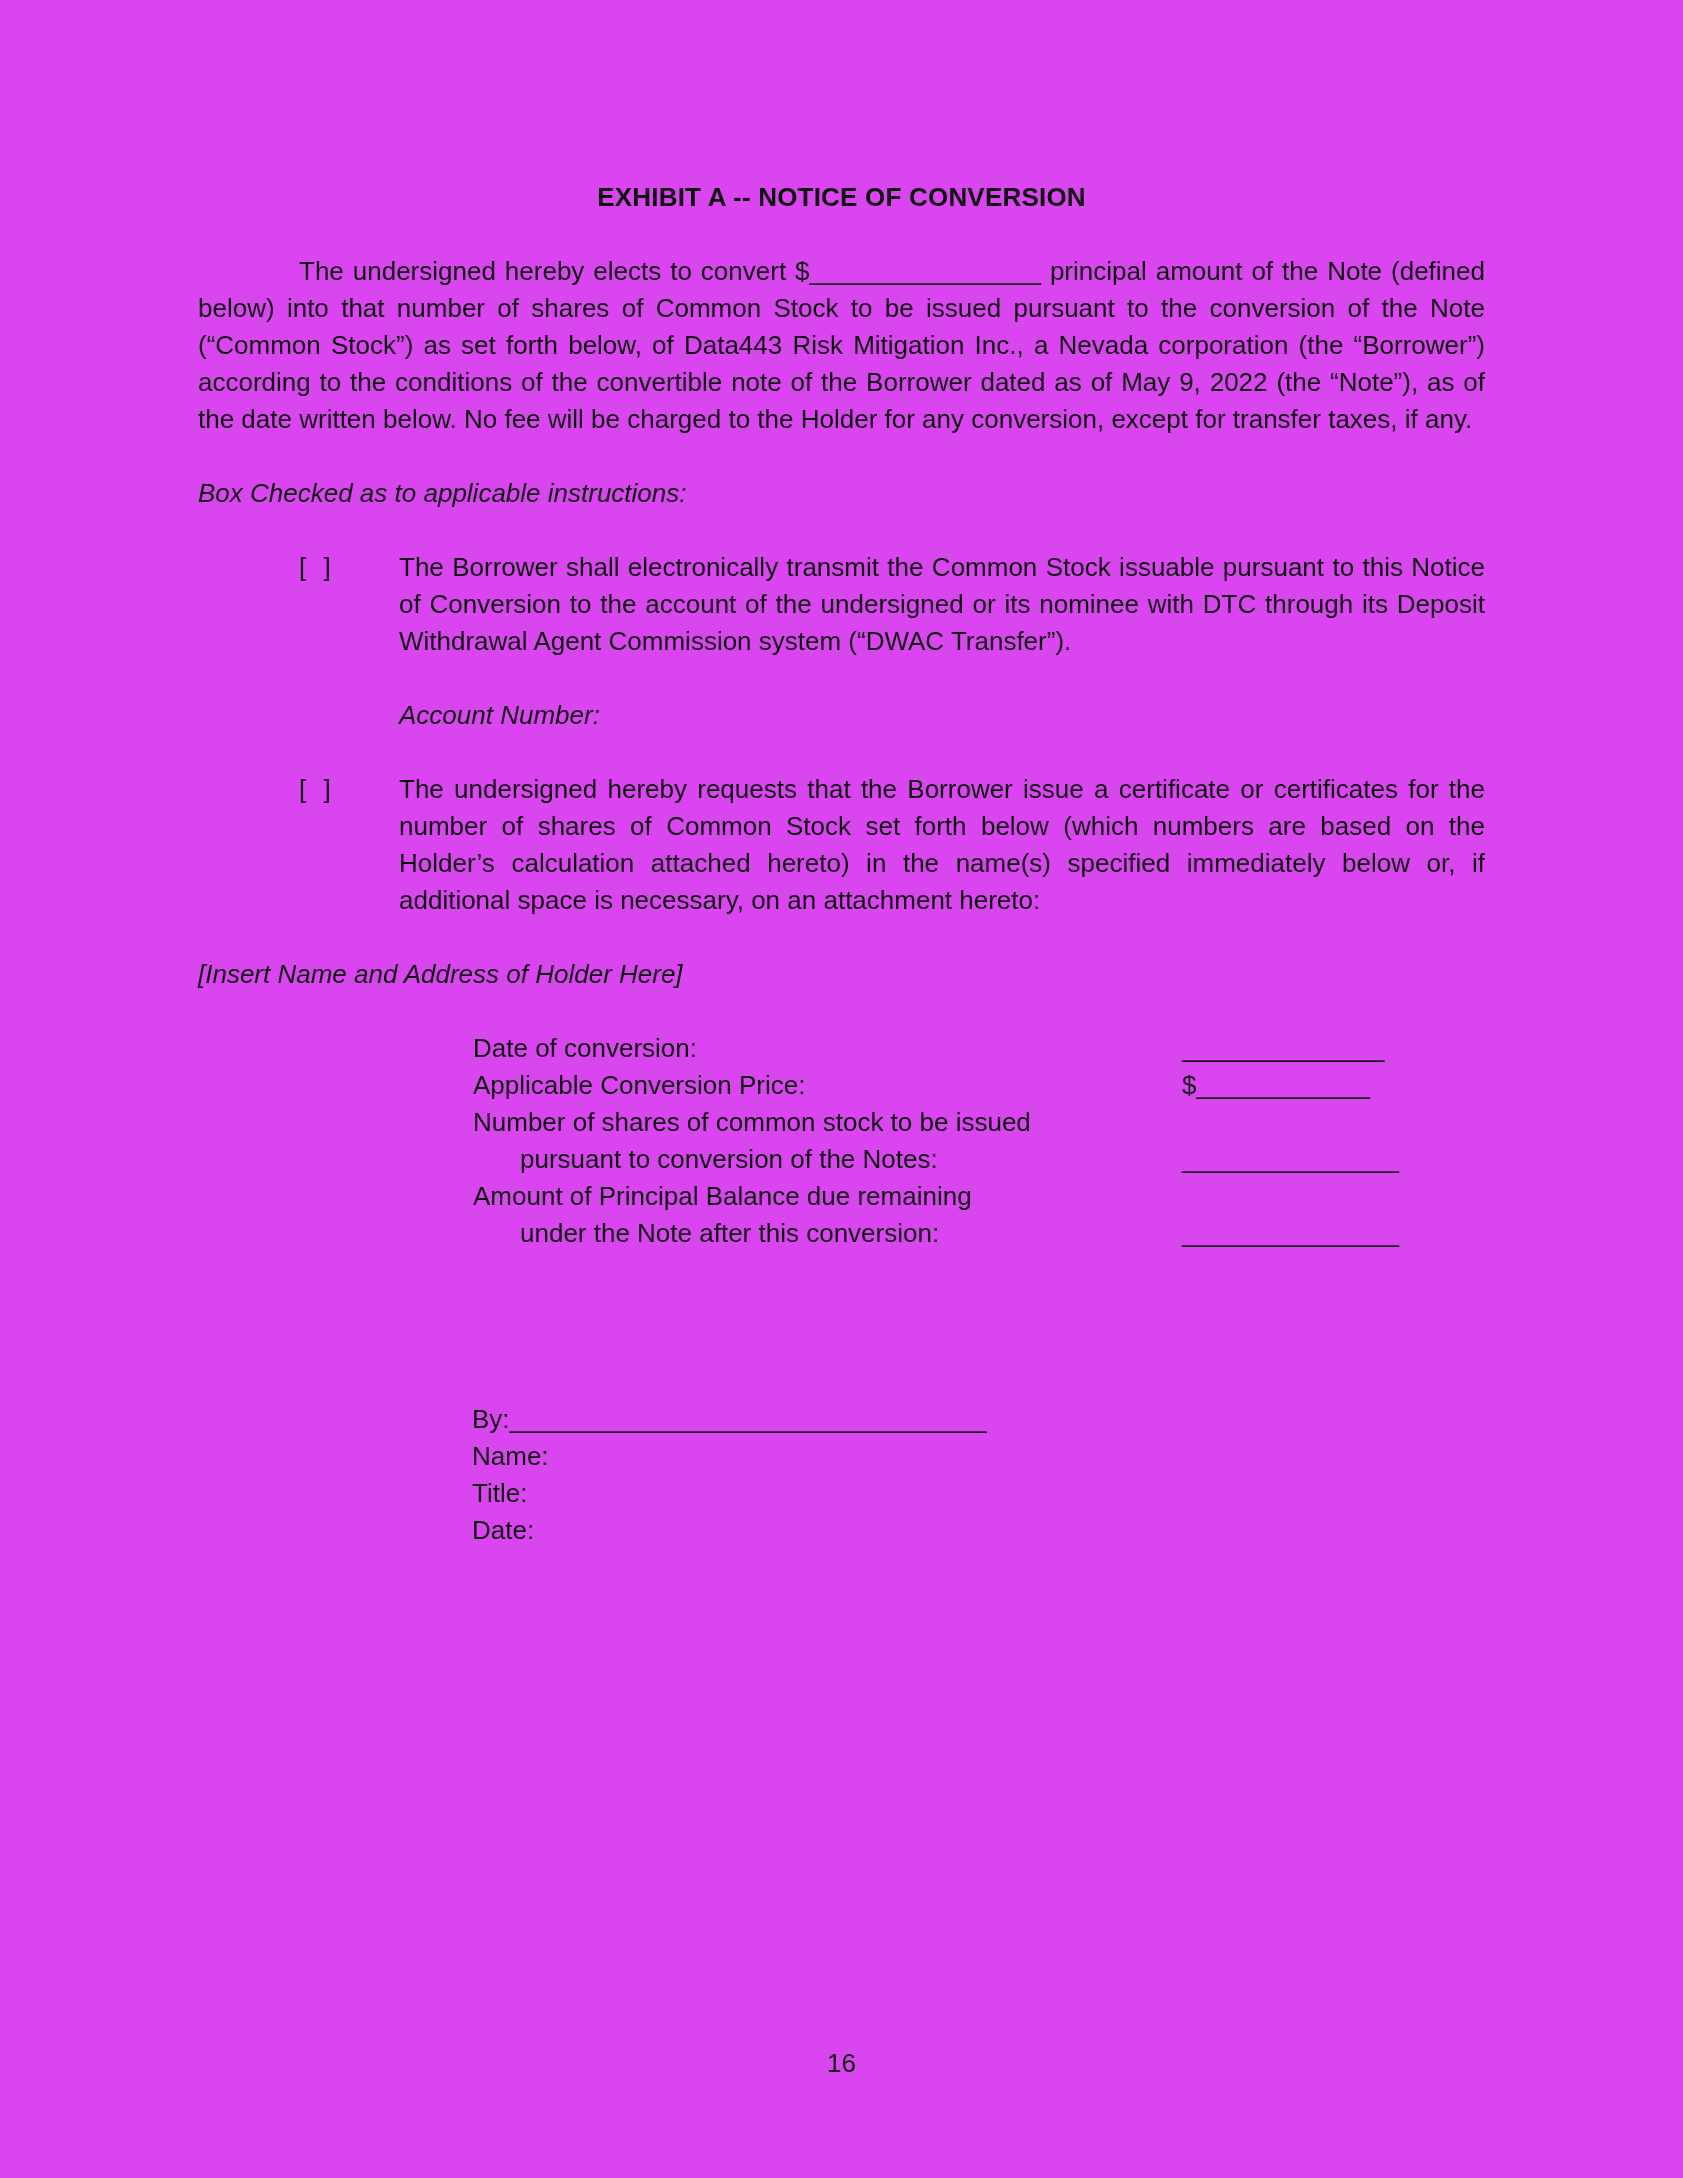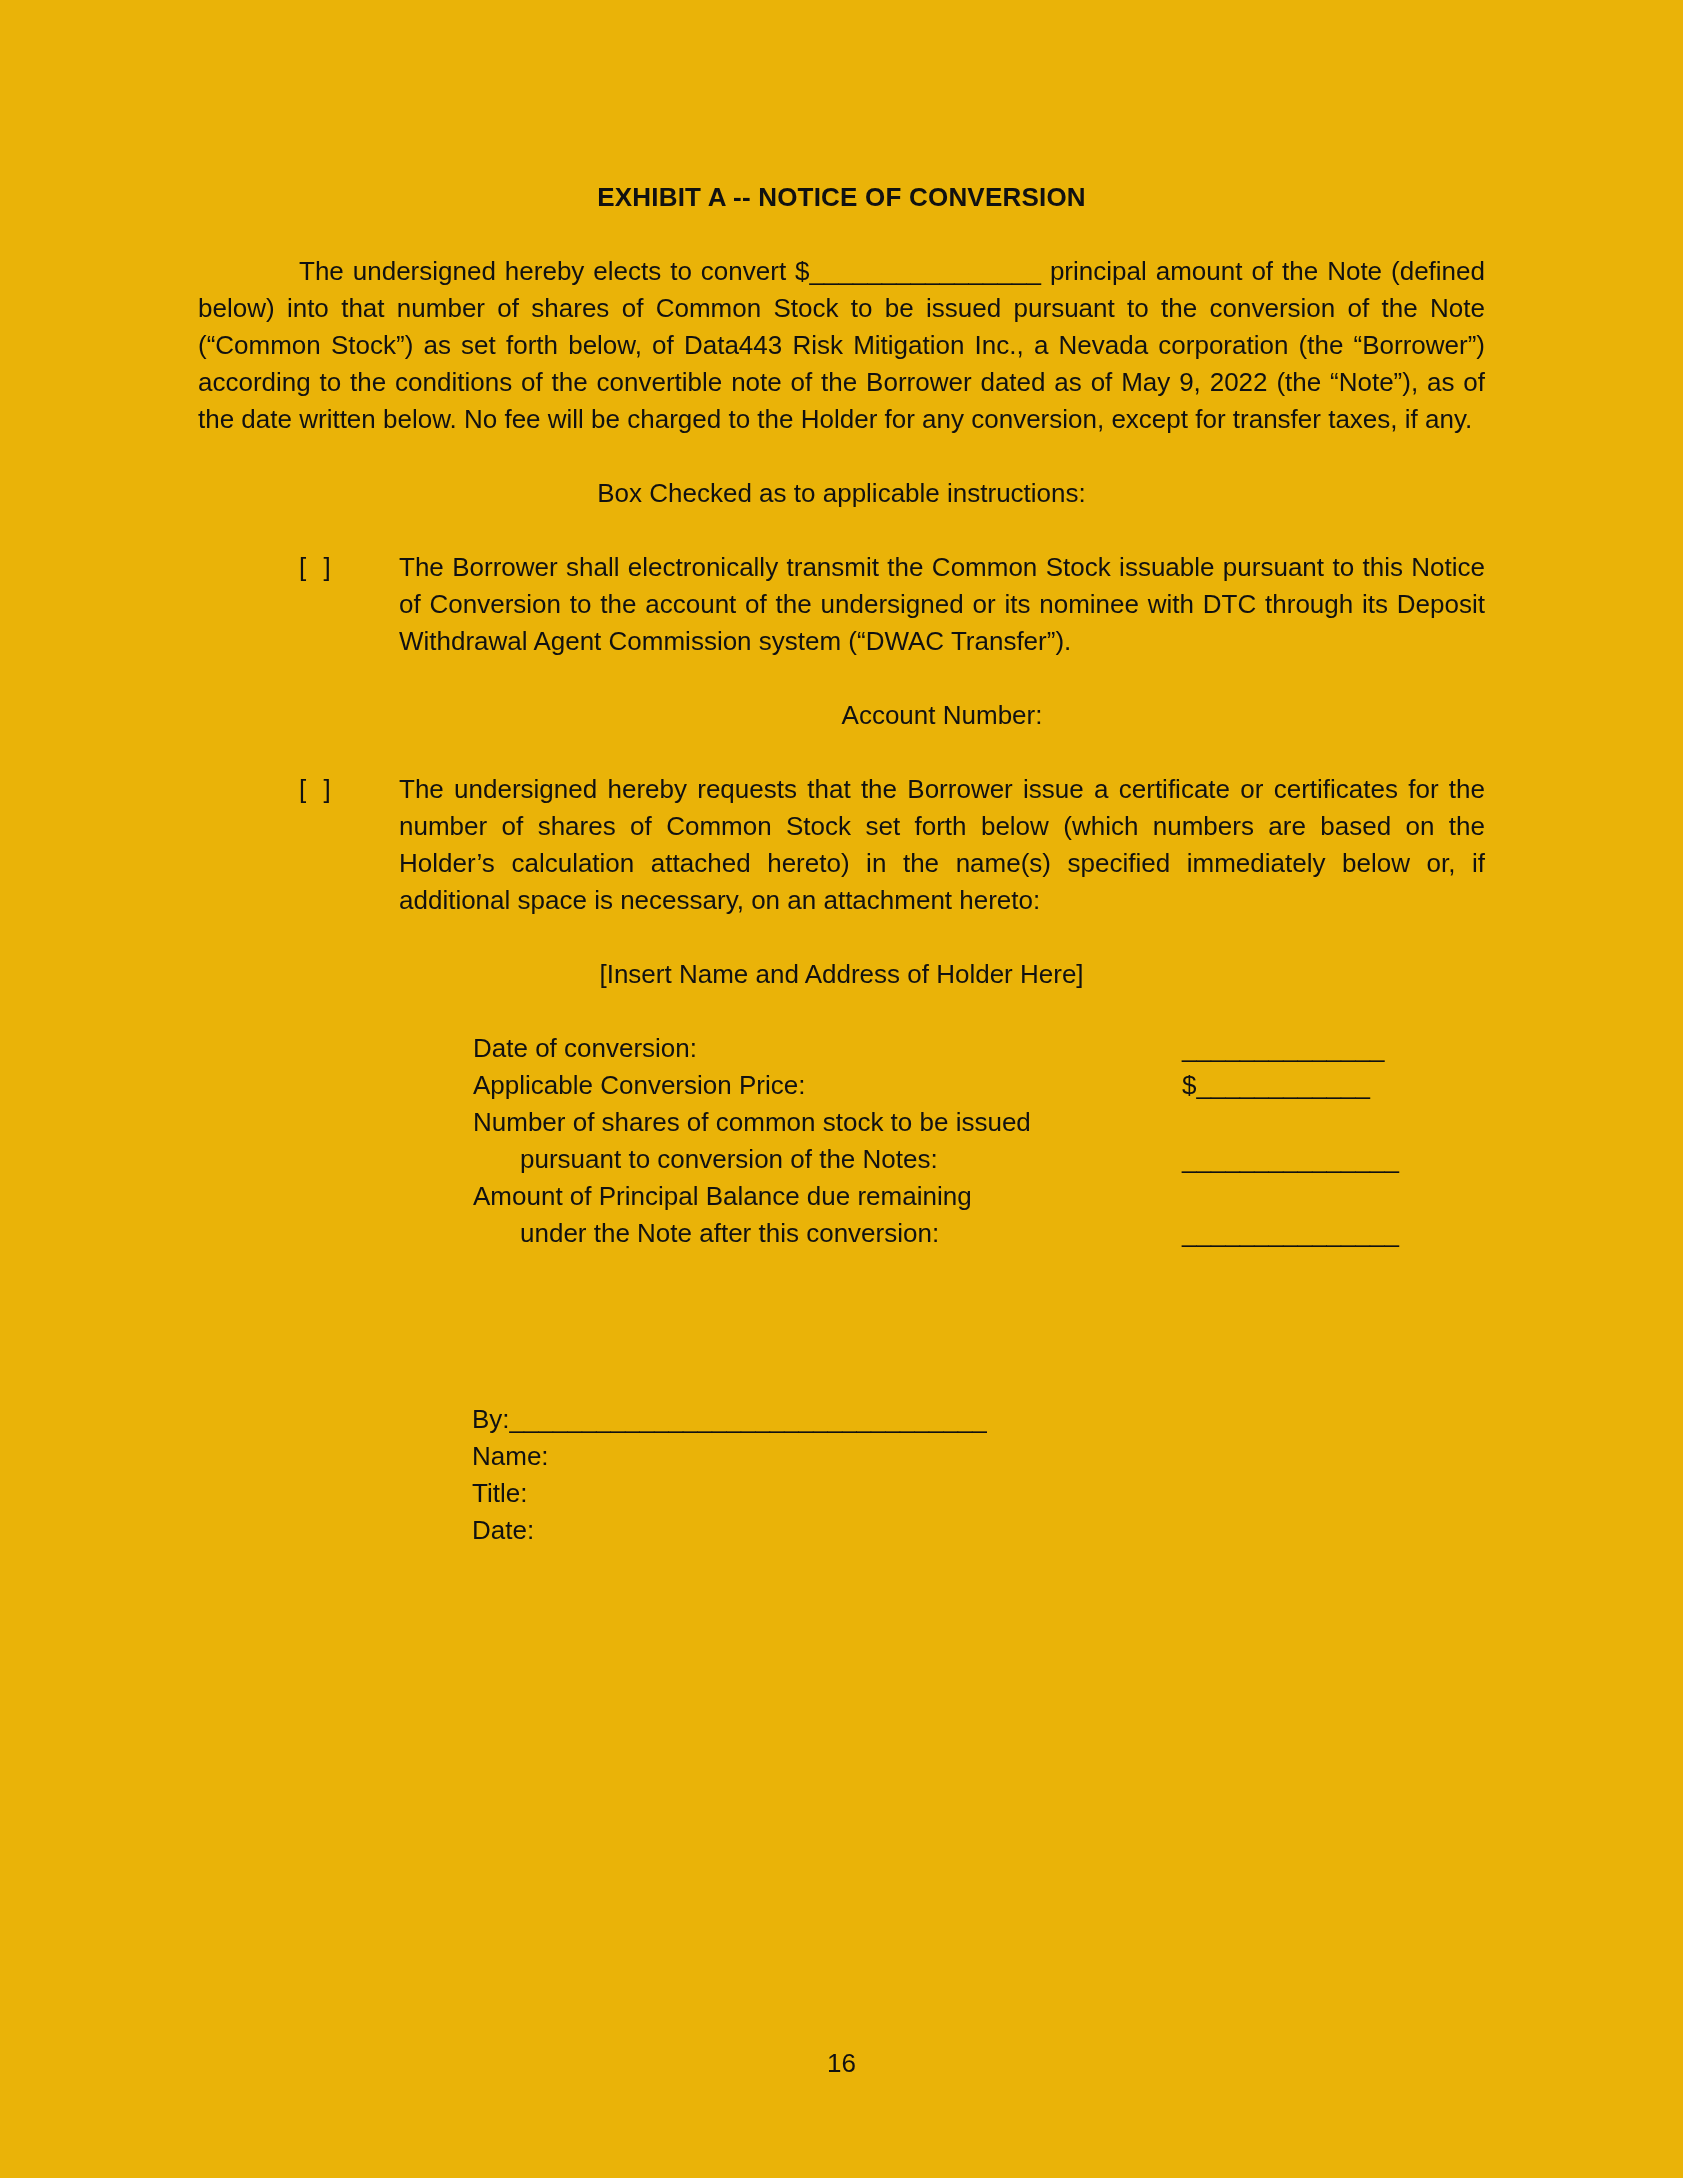--- a/index.html
+++ b/index.html
@@ -4,21 +4,21 @@
 <style>
   html, body {
     margin: 0;
     padding: 0;
     background: #ffffff;
   }
   .page {
     position: relative;
     width: 1683px;
     height: 2178px;
-    background: #eab308;
+    background: #d946ef;
     color: #111111;
     font-family: "Liberation Sans", sans-serif;
     font-size: 26px;
     line-height: 37px;
     box-sizing: border-box;
     padding: 179px 198px 0 198px;
     overflow: hidden;
   }
   .spacer { height: 37px; }
   .spacer-4 { height: 149px; }
@@ -27,21 +27,21 @@
     text-align: center;
     font-weight: bold;
     letter-spacing: 0.2px;
   }
 
   .para {
     text-align: justify;
     text-indent: 101px;
   }
 
-  .plain-line { text-align: center; }
+  .plain-line { text-align: left; font-style: italic; }
 
   .checkbox-item {
     display: flex;
     align-items: flex-start;
   }
   .cb-bracket {
     margin-left: 101px;
     width: 100px;
     flex: 0 0 100px;
     word-spacing: 10px;

